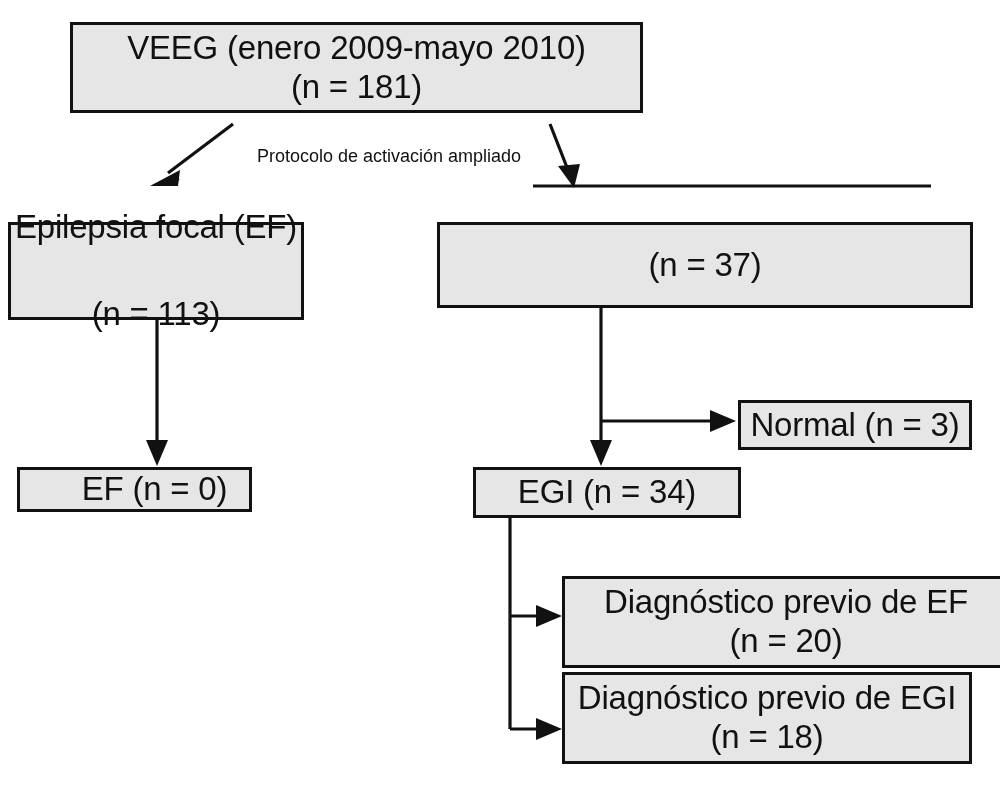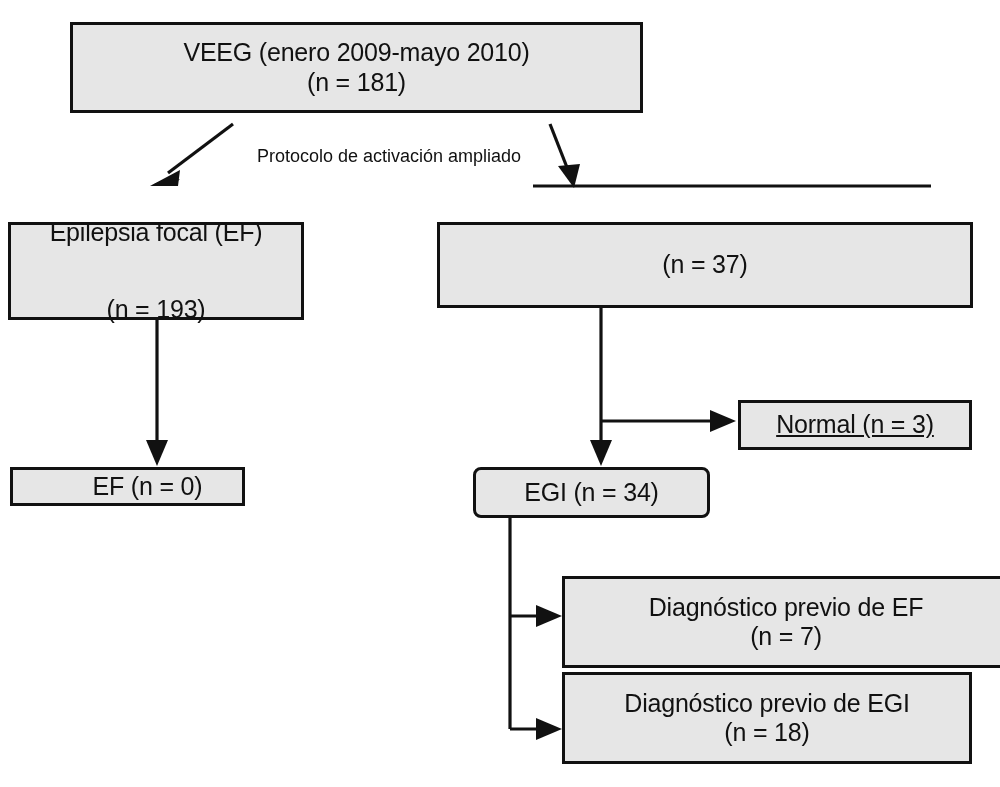--- a/index.html
+++ b/index.html
@@ -19,21 +19,21 @@
     position: absolute;
     box-sizing: border-box;
     background: #e6e6e6;
     border: 3px solid #111111;
     display: flex;
     flex-direction: column;
     align-items: center;
     justify-content: center;
     text-align: center;
     color: #111111;
-    font-size: 25px;
+    font-size: 33px;
     line-height: 1.18;
     letter-spacing: -0.2px;
   }
   .node .l1, .node .l2 {
     display: block;
     white-space: nowrap;
   }
   .edge-label {
     position: absolute;
     text-align: center;
@@ -112,42 +112,42 @@
     <span class="l2">(n = 181)</span>
   </div>
 
   <div class="edge-label" style="left:234px; top:146px; width:310px;">
     <span class="l1">Protocolo de activación</span>
     <span class="l2">ampliado</span>
   </div>
 
   <div class="node" style="left:8px; top:222px; width:296px; height:98px;gap:48px;">
     <span class="l1">Epilepsia focal (EF)</span>
-    <span class="l2">(n = 193)</span>
+    <span class="l2">(n = 113)</span>
   </div>
 
   <div class="node" style="left:437px; top:222px; width:536px; height:86px;">
     <span class="l2">(n = 37)</span>
   </div>
 
-  <div class="node" style="left:738px; top:400px; width:234px; height:50px;text-decoration:underline;">
+  <div class="node" style="left:738px; top:400px; width:234px; height:50px;">
     <span class="l1">Normal (n = 3)</span>
   </div>
 
-  <div class="node" style="left:10px; top:467px; width:235px; height:39px;padding-left:40px;">
+  <div class="node" style="left:17px; top:467px; width:235px; height:45px;padding-left:40px;">
     <span class="l1">EF (n = 0)</span>
   </div>
 
-  <div class="node" style="left:473px; top:467px; width:237px; height:51px;border-radius:8px;">
+  <div class="node" style="left:473px; top:467px; width:268px; height:51px;">
     <span class="l1">EGI (n = 34)</span>
   </div>
 
   <div class="node" style="left:562px; top:562px; width:448px; height:92px;margin-top:14px;">
     <span class="l1">Diagnóstico previo de EF</span>
-    <span class="l2">(n = 7)</span>
+    <span class="l2">(n = 20)</span>
   </div>
 
   <div class="node" style="left:562px; top:672px; width:410px; height:92px;">
     <span class="l1">Diagnóstico previo de EGI</span>
     <span class="l2">(n = 18)</span>
   </div>
 
 </div>
 
 </body></html>

